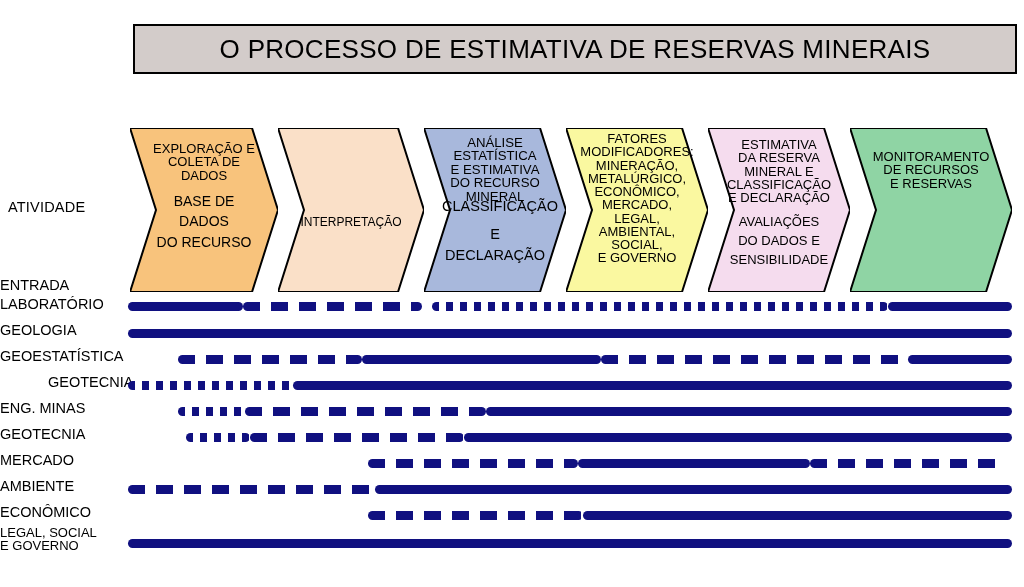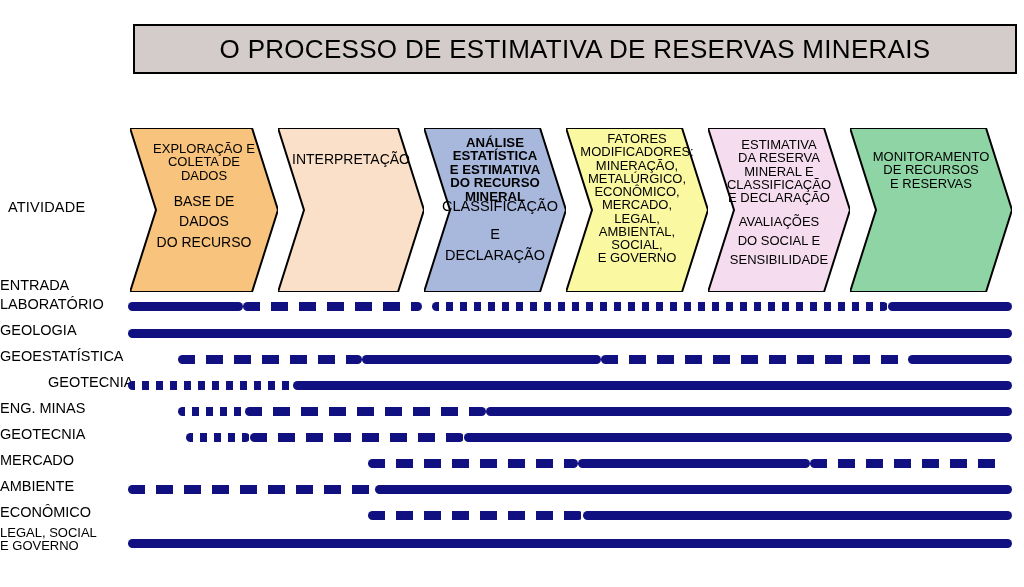--- a/index.html
+++ b/index.html
@@ -150,29 +150,29 @@
       </div>
       <div class="chev-bottom" style="font-size: 14px; bottom: 40px; padding: 0px 18px; box-sizing: border-box;">
         <div>BASE DE DADOS</div>
         <div>DO RECURSO</div>
       </div>
     </div>
     <div class="chevron" style="left: 278px; width: 146px;">
       <svg class="chev-svg" viewBox="0 0 146 164" preserveAspectRatio="none">
         <polygon points="0,0 120,0 146,82 120,164 0,164 26,82" fill="#FAE0C8" stroke="#000000" stroke-width="2" stroke-linejoin="miter"></polygon>
       </svg>
-      <div class="chev-text chev-top" style="font-size: 14px; margin-top: 24px; padding: 0px 22px;">
+      <div class="chev-text chev-top" style="font-size: 12px; margin-top: 88px; padding: 0px 22px;">
         <div>INTERPRETAÇÃO</div>
       </div>
     </div>
     <div class="chevron" style="left: 424px; width: 142px;">
       <svg class="chev-svg" viewBox="0 0 142 164" preserveAspectRatio="none">
         <polygon points="0,0 116,0 142,82 116,164 0,164 26,82" fill="#A8B8DC" stroke="#000000" stroke-width="2" stroke-linejoin="miter"></polygon>
       </svg>
-      <div class="chev-text chev-top" style="font-size: 13.2px; margin-top: 8px; padding: 0px 22px; font-weight: bold;">
+      <div class="chev-text chev-top" style="font-size: 13.2px; margin-top: 8px; padding: 0px 22px;">
         <div>ANÁLISE</div>
         <div>ESTATÍSTICA</div>
         <div>E ESTIMATIVA</div>
         <div>DO RECURSO</div>
         <div>MINERAL</div>
       </div>
       <div class="chev-bottom" style="font-size: 14.5px; bottom: 26px; padding: 0px 18px; box-sizing: border-box;">
         <div>CLASSIFICAÇÃO</div>
         <div style="line-height: 0.5;">&nbsp;</div>
         <div>E DECLARAÇÃO</div>
@@ -201,21 +201,21 @@
       </svg>
       <div class="chev-text chev-top" style="font-size: 13px; margin-top: 10px; padding: 0px 22px;">
         <div>ESTIMATIVA</div>
         <div>DA RESERVA</div>
         <div>MINERAL E</div>
         <div>CLASSIFICAÇÃO</div>
         <div>E DECLARAÇÃO</div>
       </div>
       <div class="chev-bottom" style="font-size: 13px; bottom: 22px; padding: 0px 18px; box-sizing: border-box;">
         <div>AVALIAÇÕES</div>
-        <div>DO SOCIAL E</div>
+        <div>DO DADOS E</div>
         <div>SENSIBILIDADE</div>
       </div>
     </div>
     <div class="chevron" style="left: 850px; width: 162px;">
       <svg class="chev-svg" viewBox="0 0 162 164" preserveAspectRatio="none">
         <polygon points="0,0 136,0 162,82 136,164 0,164 26,82" fill="#8FD4A4" stroke="#000000" stroke-width="2" stroke-linejoin="miter"></polygon>
       </svg>
       <div class="chev-text chev-top" style="font-size: 13px; margin-top: 22px; padding: 0px 22px;">
         <div>MONITORAMENTO</div>
         <div>DE RECURSOS</div>

